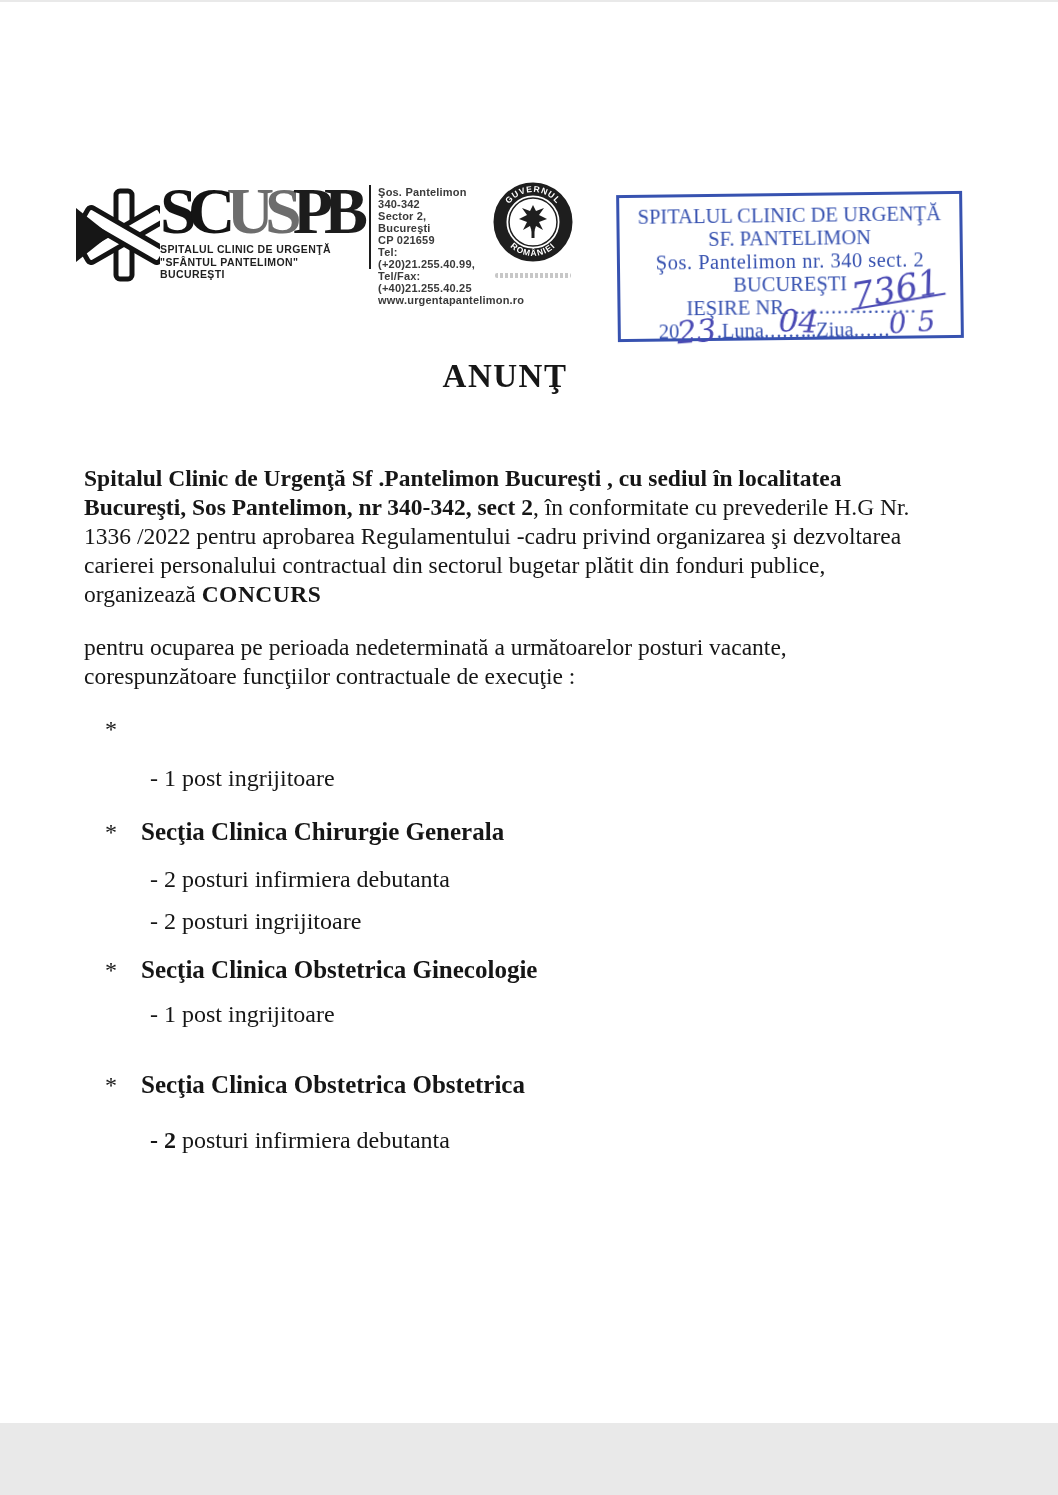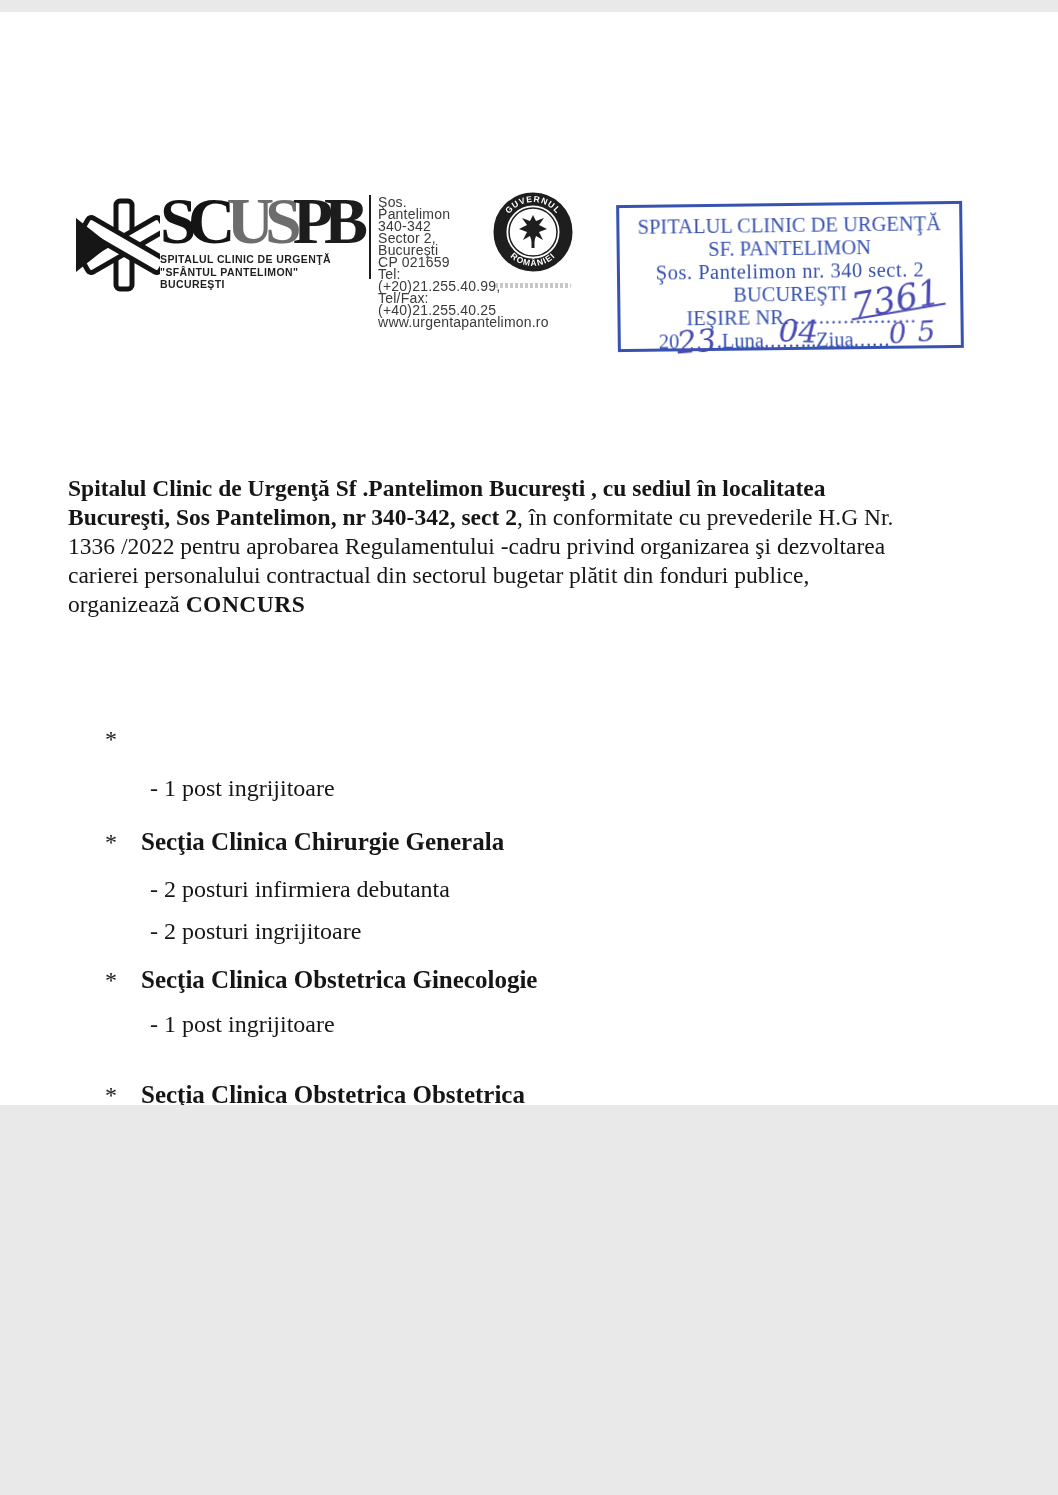--- a/index.html
+++ b/index.html
@@ -1,24 +1,24 @@
 <!DOCTYPE html>
 <html><head>
 <meta charset="utf-8">
 <style>
   * { margin:0; padding:0; box-sizing:border-box; }
   html,body { background:#e9e9e9; }
   .page {
     position:relative;
-    width:1058px; height:1093px;
+    width:1058px; height:1421px;
     background:#ffffff;
     font-family:"Liberation Serif", serif;
     color:#161616;
     overflow:hidden;
-    margin:12px auto;
+    margin:2px auto;
   }
 
   
   .header { position:absolute; left:0; top:0; width:1058px; height:352px; }
 
   .logo-block { position:absolute; left:76px; top:180px; display:flex; align-items:flex-start; }
   .star-wrap { width:84px; height:106px; }
   .logo-text { margin-left:0px; }
   .logo-acronym {
     font-family:"Liberation Serif", serif;
@@ -31,21 +31,21 @@
   .logo-name {
     margin-top:3px;
     font-family:"Liberation Sans", sans-serif;
     font-weight:bold; font-size:10.5px; line-height:12.5px;
     letter-spacing:0.4px; color:#1f1f1f;
   }
   .logo-divider { width:2px; height:84px; background:#1c1c1c; margin:3px 7px 0 10px; }
   .logo-address {
     padding-top:4px;
     font-family:"Liberation Sans", sans-serif;
-    font-weight:normal; font-size:14px; line-height:12px;
+    font-weight:bold; font-size:11px; line-height:12px;
     color:#3a3a3a; letter-spacing:0.2px; width:100px;
     filter:blur(0.3px);
   }
   .seal-block { margin-left:14px; margin-top:0px; width:82px; text-align:center; }
   .seal-caption {
     margin:3px auto 0; width:76px; height:5px;
     background:repeating-linear-gradient(90deg,#9a9a9a 0 3px,#fff 3px 5px);
     opacity:0.55; border-radius:2px;
   }
 
@@ -77,21 +77,21 @@
   .hw-year { font-size:31px; display:inline-block; transform:rotate(-4deg); margin:0 1px 0 -3px; vertical-align:-4px; }
   .hw-month { position:absolute; left:158px; top:-9px; font-size:31px; transform:rotate(3deg); }
   .hw-day { position:absolute; left:268px; top:-7px; font-size:28px; letter-spacing:11px; transform:rotate(-3deg); }
 
   
   .title {
     position:absolute; left:0; top:356px; width:1010px;
     text-align:center; font-weight:bold;
     font-size:33px; letter-spacing:1.5px;
   }
-  .para { position:absolute; left:68px; width:842px; font-size:23.5px; line-height:29px; }
+  .para { position:absolute; left:84px; width:842px; font-size:23.5px; line-height:29px; }
   .p1 { top:462px; }
   .p2 { top:631px; }
   .concurs { letter-spacing:0.5px; }
 
   .sections { position:absolute; left:105px; top:712px; width:800px; }
   .sec-title { display:flex; font-weight:bold; font-size:25px; line-height:30px; }
   .sec-bullet { width:36px; font-weight:normal; font-size:24px; }
   .sec-item { margin-left:45px; font-size:24px; line-height:29px; }
   .sec-item .b { font-weight:bold; }
 </style>
@@ -166,23 +166,25 @@
         <span class="hw hw-number">7361</span>
       </div>
       <div class="stamp-row2">
         <span>20</span><span class="hw hw-year">23</span><span>.Luna</span><span class="dots">......</span><span>...Ziua</span><span class="dots">......</span>
         <span class="hw hw-month">04</span>
         <span class="hw hw-day">05</span>
       </div>
     </div>
   </div>
 
+  <div class="title">ANUNŢ</div>
 
   <p class="para p1"><strong>Spitalul Clinic de Urgenţă Sf .Pantelimon Bucureşti , cu sediul în localitatea Bucureşti, Sos Pantelimon, nr 340-342, sect 2</strong><span>, în conformitate cu prevederile H.G Nr. 1336 /2022 pentru aprobarea Regulamentului -cadru privind organizarea şi dezvoltarea carierei personalului contractual din sectorul bugetar plătit din fonduri publice, organizează  </span><strong class="concurs">CONCURS</strong></p>
 
+  <p class="para p2">pentru ocuparea pe perioada nedeterminată a următoarelor posturi vacante, corespunzătoare funcţiilor contractuale de execuţie :</p>
 
   <div class="sections">
 
     <div class="sec-title" style="margin-top:0px">
       <span class="sec-bullet">*</span>
     </div>
     <div class="sec-item" style="margin-top:20px"><span class="b"></span><span>- 1 post ingrijitoare</span></div>
 
     <div class="sec-title" style="margin-top:24px">
       <span class="sec-bullet">*</span>

